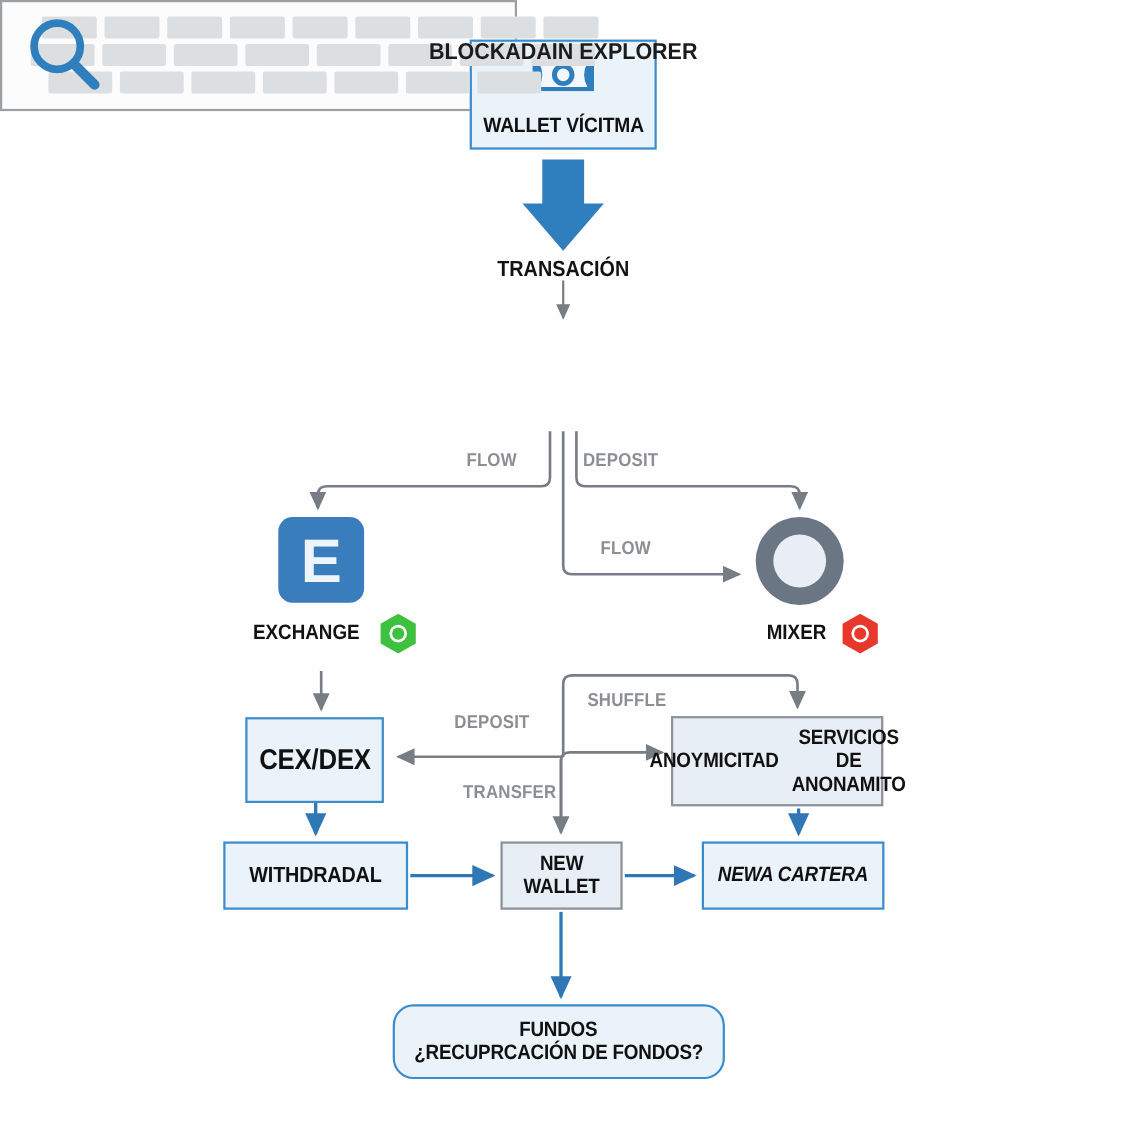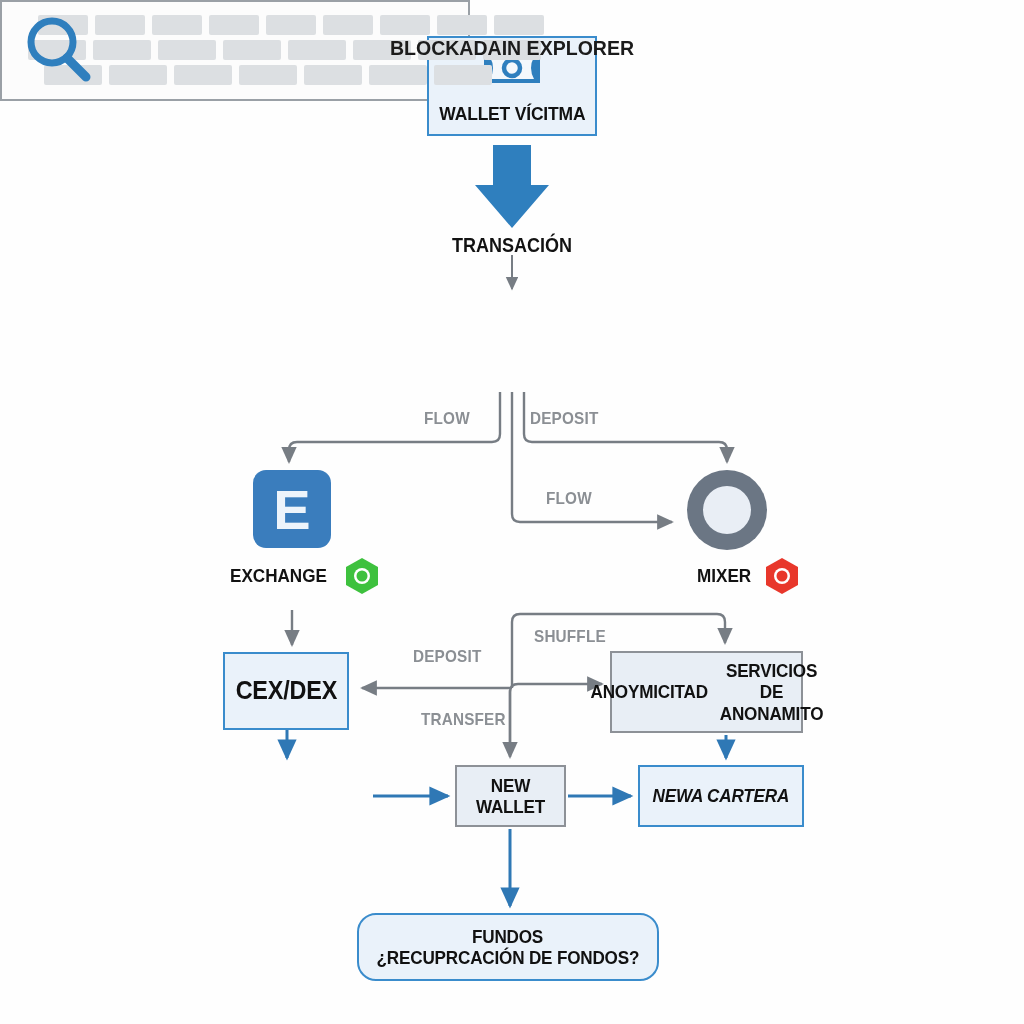--- a/index.html
+++ b/index.html
@@ -303,20 +303,23 @@
 
   <div class="node box-blue" id="cexdex">
     <span class="squeeze">CEX/DEX</span>
   </div>
 
   <div class="node box-gray" id="anon">
     <span class="squeeze">ANOYMICITAD</span>
     <span class="squeeze">SERVICIOS DE ANONAMITO</span>
   </div>
 
+  <div class="node box-blue" id="withdradal">
+    <span class="squeeze">WITHDRADAL</span>
+  </div>
 
   <div class="node box-gray" id="newwallet">
     <span class="squeeze">NEW WALLET</span>
   </div>
 
   <div class="node box-blue" id="newacartera">
     <span class="squeeze">NEWA CARTERA</span>
   </div>
 
   <div class="node box-blue" id="fundos">

